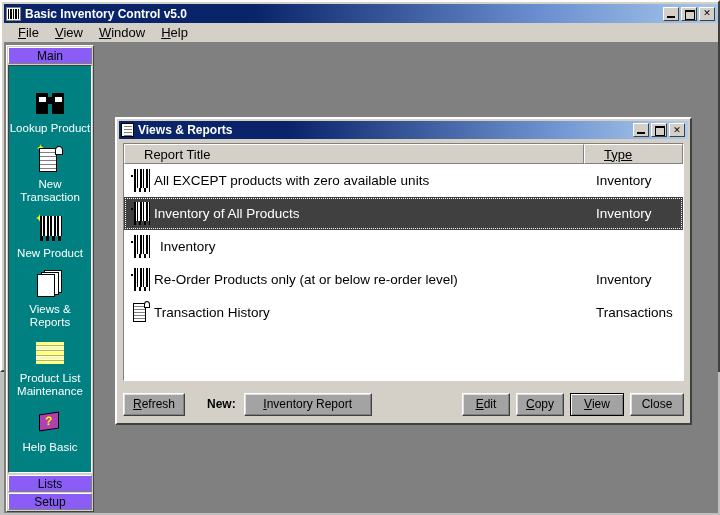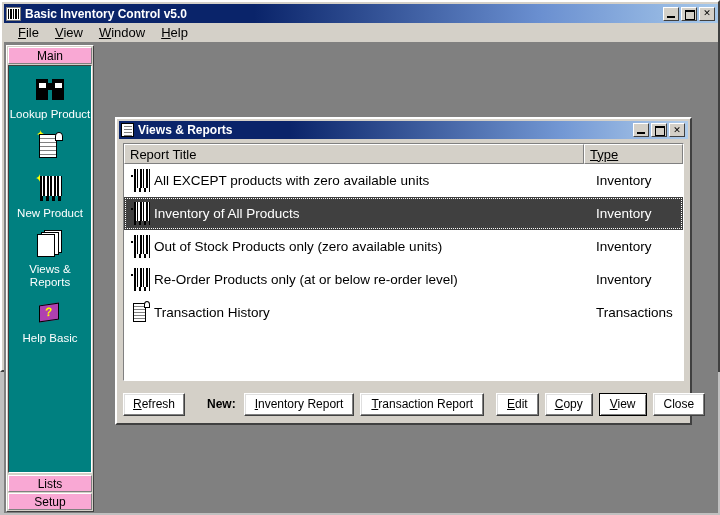--- a/index.html
+++ b/index.html
@@ -113,40 +113,40 @@
     background: #d4d0c8;
     border-top: 1px solid #ffffff;
     border-left: 1px solid #ffffff;
     border-right: 1px solid #404040;
     border-bottom: 1px solid #404040;
     display: flex; flex-direction: column;
   }
   .bar-tab {
     height: 17px;
     margin: 1px 1px 0 1px;
-    background: #f9a8d4;
+    background: #8b5cf6;
     border-top: 1px solid #ffffff;
     border-left: 1px solid #ffffff;
     border-right: 1px solid #808080;
     border-bottom: 1px solid #808080;
     display: flex; align-items: center; justify-content: center;
     font-size: 12px; color: #000;
     cursor: default;
     flex: 0 0 auto;
   }
   #bar-body {
     flex: 1 1 auto;
     background: #008080;
     margin: 1px;
     border-top: 1px solid #404040;
     border-left: 1px solid #404040;
     border-right: 1px solid #ffffff;
     border-bottom: 1px solid #ffffff;
     overflow: hidden;
-    padding-top: 6px;
+    padding-top: 20px;
   }
   .bar-entry {
     display: flex; flex-direction: column;
     align-items: center;
     margin-bottom: 7px;
     cursor: default;
   }
   .bar-entry .glyph {
     height: 34px; width: 40px;
     display: flex; align-items: center; justify-content: center;
@@ -277,21 +277,21 @@
   }
   #lv-header { display: flex; height: 20px; }
   .lv-col {
     background: #d4d0c8;
     border-top: 1px solid #ffffff;
     border-left: 1px solid #ffffff;
     border-right: 1px solid #808080;
     border-bottom: 1px solid #808080;
     font-size: 13px; color: #000;
     display: flex; align-items: center;
-    padding-left: 5px;
+    padding-left: 19px;
     cursor: default;
   }
   .lv-col.title { width: 460px; }
   .lv-col.type  { flex: 1 1 auto; text-decoration: underline; }
 
   #lv-rows { position: relative; }
   .lv-row {
     display: flex; align-items: center;
     height: 33px;
     font-size: 13.5px; color: #000;
@@ -334,21 +334,21 @@
   }
 
   
   #dlg-buttons {
     position: absolute; left: 6px; top: 270px;
     width: 561px; height: 30px;
     display: flex; align-items: center;
     gap: 6px;
   }
   .btn {
-    background: #ffffff;
+    background: #a3a3a3;
     border-top: 1px solid #ffffff;
     border-left: 1px solid #ffffff;
     border-right: 1px solid #404040;
     border-bottom: 1px solid #404040;
     box-shadow: inset -1px -1px 0 #808080, inset 1px 1px 0 #dfdfdf;
     font-size: 12px; color: #000;
     height: 23px;
     padding: 0 10px;
     display: flex; align-items: center; justify-content: center;
     cursor: default;
@@ -404,20 +404,21 @@
         </div>
 
         <div class="bar-entry">
           <span class="glyph">
             <span class="ico-scroll">
               <span class="spark">✦</span>
               <span class="page"></span>
                 <span class="curl"></span>
             </span>
           </span>
+          <span class="lbl">New<br>Transaction</span>
         </div>
 
         <div class="bar-entry">
           <span class="glyph">
             <span class="ico-barcode">
               <span class="spark">✦</span>
               <span class="bars"></span>
                 <span class="digits"></span>
             </span>
           </span>
@@ -428,20 +429,26 @@
           <span class="glyph">
             <span class="ico-pages">
               <span class="pg back"></span>
                 <span class="pg mid"></span>
                 <span class="pg front"></span>
             </span>
           </span>
           <span class="lbl">Views &amp; Reports</span>
         </div>
 
+        <div class="bar-entry">
+          <span class="glyph">
+            <span class="ico-stripes"></span>
+          </span>
+          <span class="lbl">Product List<br>Maintenance</span>
+        </div>
 
         <div class="bar-entry">
           <span class="glyph">
             <span class="ico-book">
                 <span class="cover"></span>
                 <span class="q">?</span>
               </span>
           </span>
           <span class="lbl">Help Basic</span>
         </div>
@@ -497,21 +504,20 @@
           </div>
 
           <div class="lv-row">
             <span class="row-icon">
               <span class="mini-barcode">
                   <span class="dot"></span>
                   <span class="b"></span>
                   <span class="d"></span>
                 </span>
             </span>
-            <span class="row-title">Out of Stock Products only (zero available units)</span>
             <span class="row-type">Inventory</span>
           </div>
 
           <div class="lv-row">
             <span class="row-icon">
               <span class="mini-barcode">
                   <span class="dot"></span>
                   <span class="b"></span>
                   <span class="d"></span>
                 </span>
@@ -535,23 +541,20 @@
       </div>
 
       <div id="dlg-buttons">
         <div class="btn" style="width:62px;">
             <span><u>R</u>efresh</span>
           </div>
         <span id="new-label">New:</span>
         <div class="btn" style="width:128px;">
             <span><u>I</u>nventory Report</span>
           </div>
-        <div class="btn" style="width:140px;">
-            <span><u>T</u>ransaction Report</span>
-          </div>
         <span id="btn-spacer"></span>
         <div class="btn" style="width:48px;">
             <span><u>E</u>dit</span>
           </div>
         <div class="btn" style="width:48px;">
             <span><u>C</u>opy</span>
           </div>
         <div class="btn default" style="width:54px;">
             <span><u>V</u>iew</span>
           </div>

